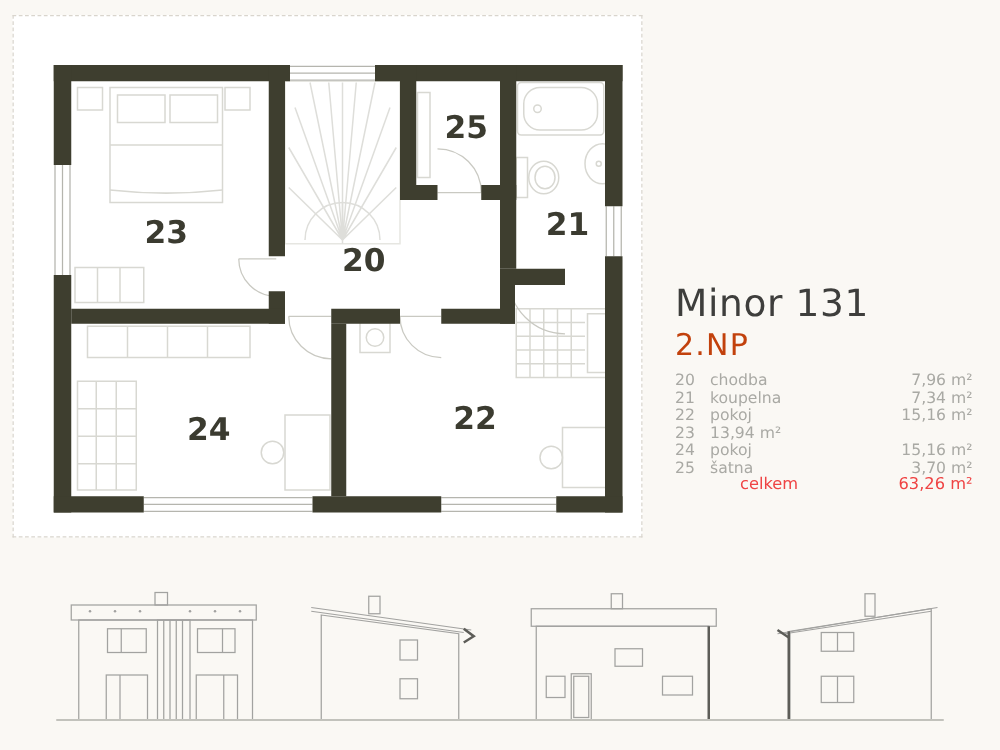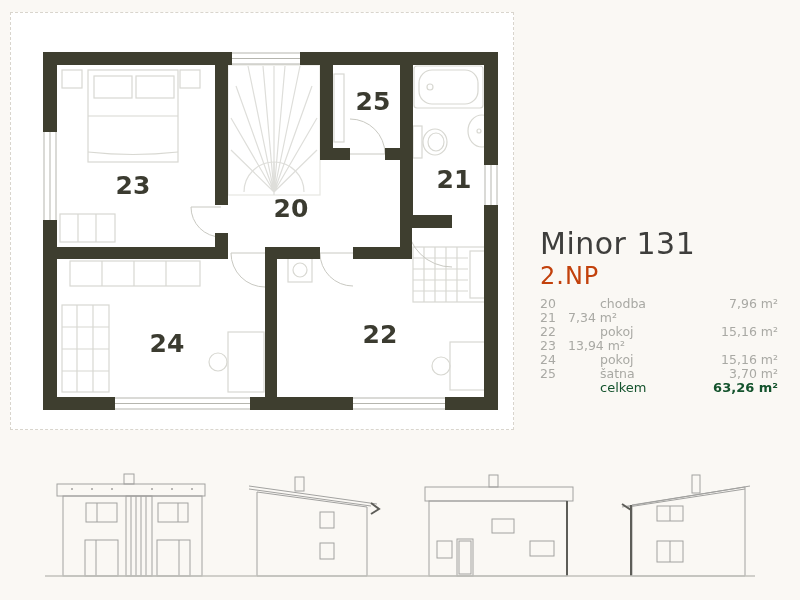--- a/index.html
+++ b/index.html
@@ -18,24 +18,24 @@
     position:absolute;left:0;top:226px;font-size:30px;color:#3e3e3c;
     letter-spacing:0.5px;white-space:nowrap;
   }
   .legend-floor{
     position:absolute;left:0;top:262px;font-size:24px;color:#c2410c;
     letter-spacing:1px;white-space:nowrap;
   }
   .legend-table{position:absolute;left:0;top:297px;width:238px;}
   .leg-row{display:flex;font-size:12.5px;line-height:14px;color:#a9a9a4;}
   .leg-num{width:28px;flex:none;}
-  .leg-name{flex:1;margin-left:32px;}
+  .leg-name{flex:1;}
   .leg-area{flex:none;text-align:left;}
-  .leg-row.total{color:#14532d;margin-top:0px;font-size:13px;}
-  .leg-row.total .leg-area{font-weight:bold;}
+  .leg-row.total{color:#ef4444;margin-top:0px;font-size:13px;gap:24px;}
+  .leg-row.total .leg-area{font-weight:normal;}
 </style>
 </head>
 <body>
 
 <div class="plan-sheet"></div>
 
 <svg class="scene" width="800" height="600" viewBox="0 0 800 600">
 
   <g stroke="#d8d8d2" stroke-width="1.2" fill="none">
 
@@ -262,20 +262,21 @@
   <div class="legend-floor">2.NP</div>
 
   <div class="legend-table">
     <div class="leg-row">
       <span class="leg-num">20</span>
       <span class="leg-name">chodba</span>
       <span class="leg-area">7,96 m²</span>
     </div>
     <div class="leg-row">
       <span class="leg-num">21</span>
+      <span class="leg-name">koupelna</span>
       <span class="leg-area">7,34 m²</span>
     </div>
     <div class="leg-row">
       <span class="leg-num">22</span>
       <span class="leg-name">pokoj</span>
       <span class="leg-area">15,16 m²</span>
     </div>
     <div class="leg-row">
       <span class="leg-num">23</span>
       <span class="leg-area">13,94 m²</span>

